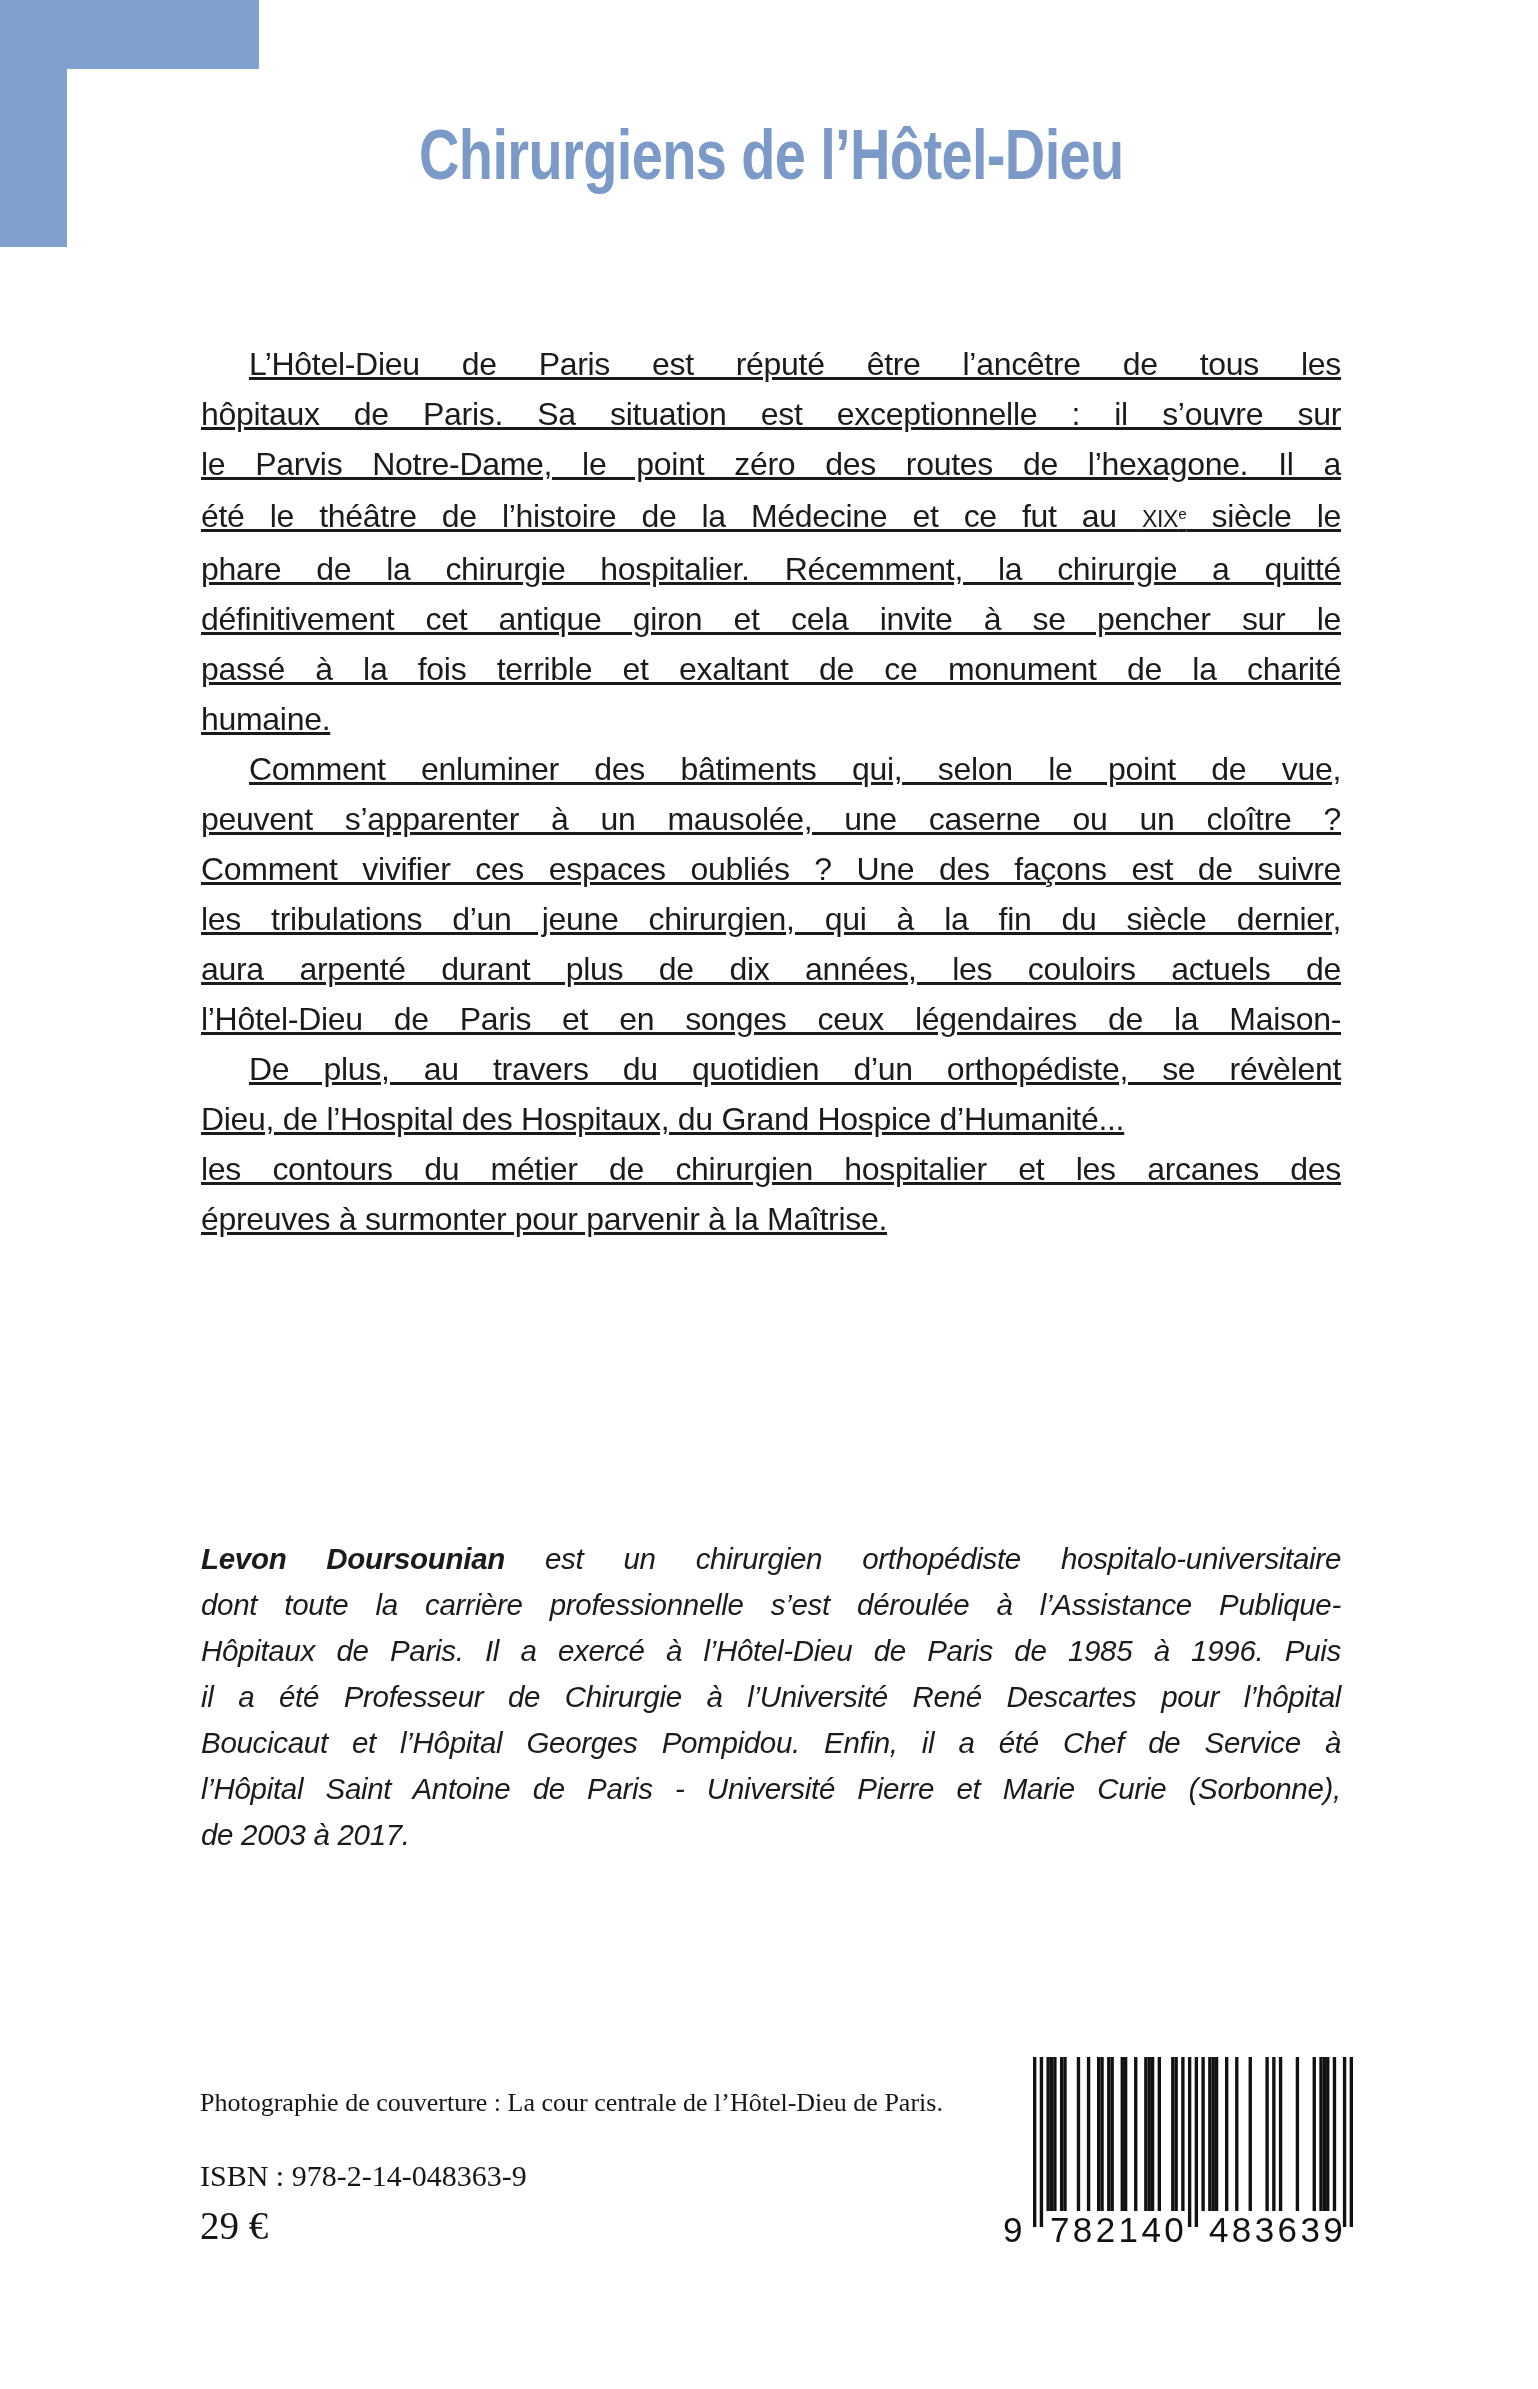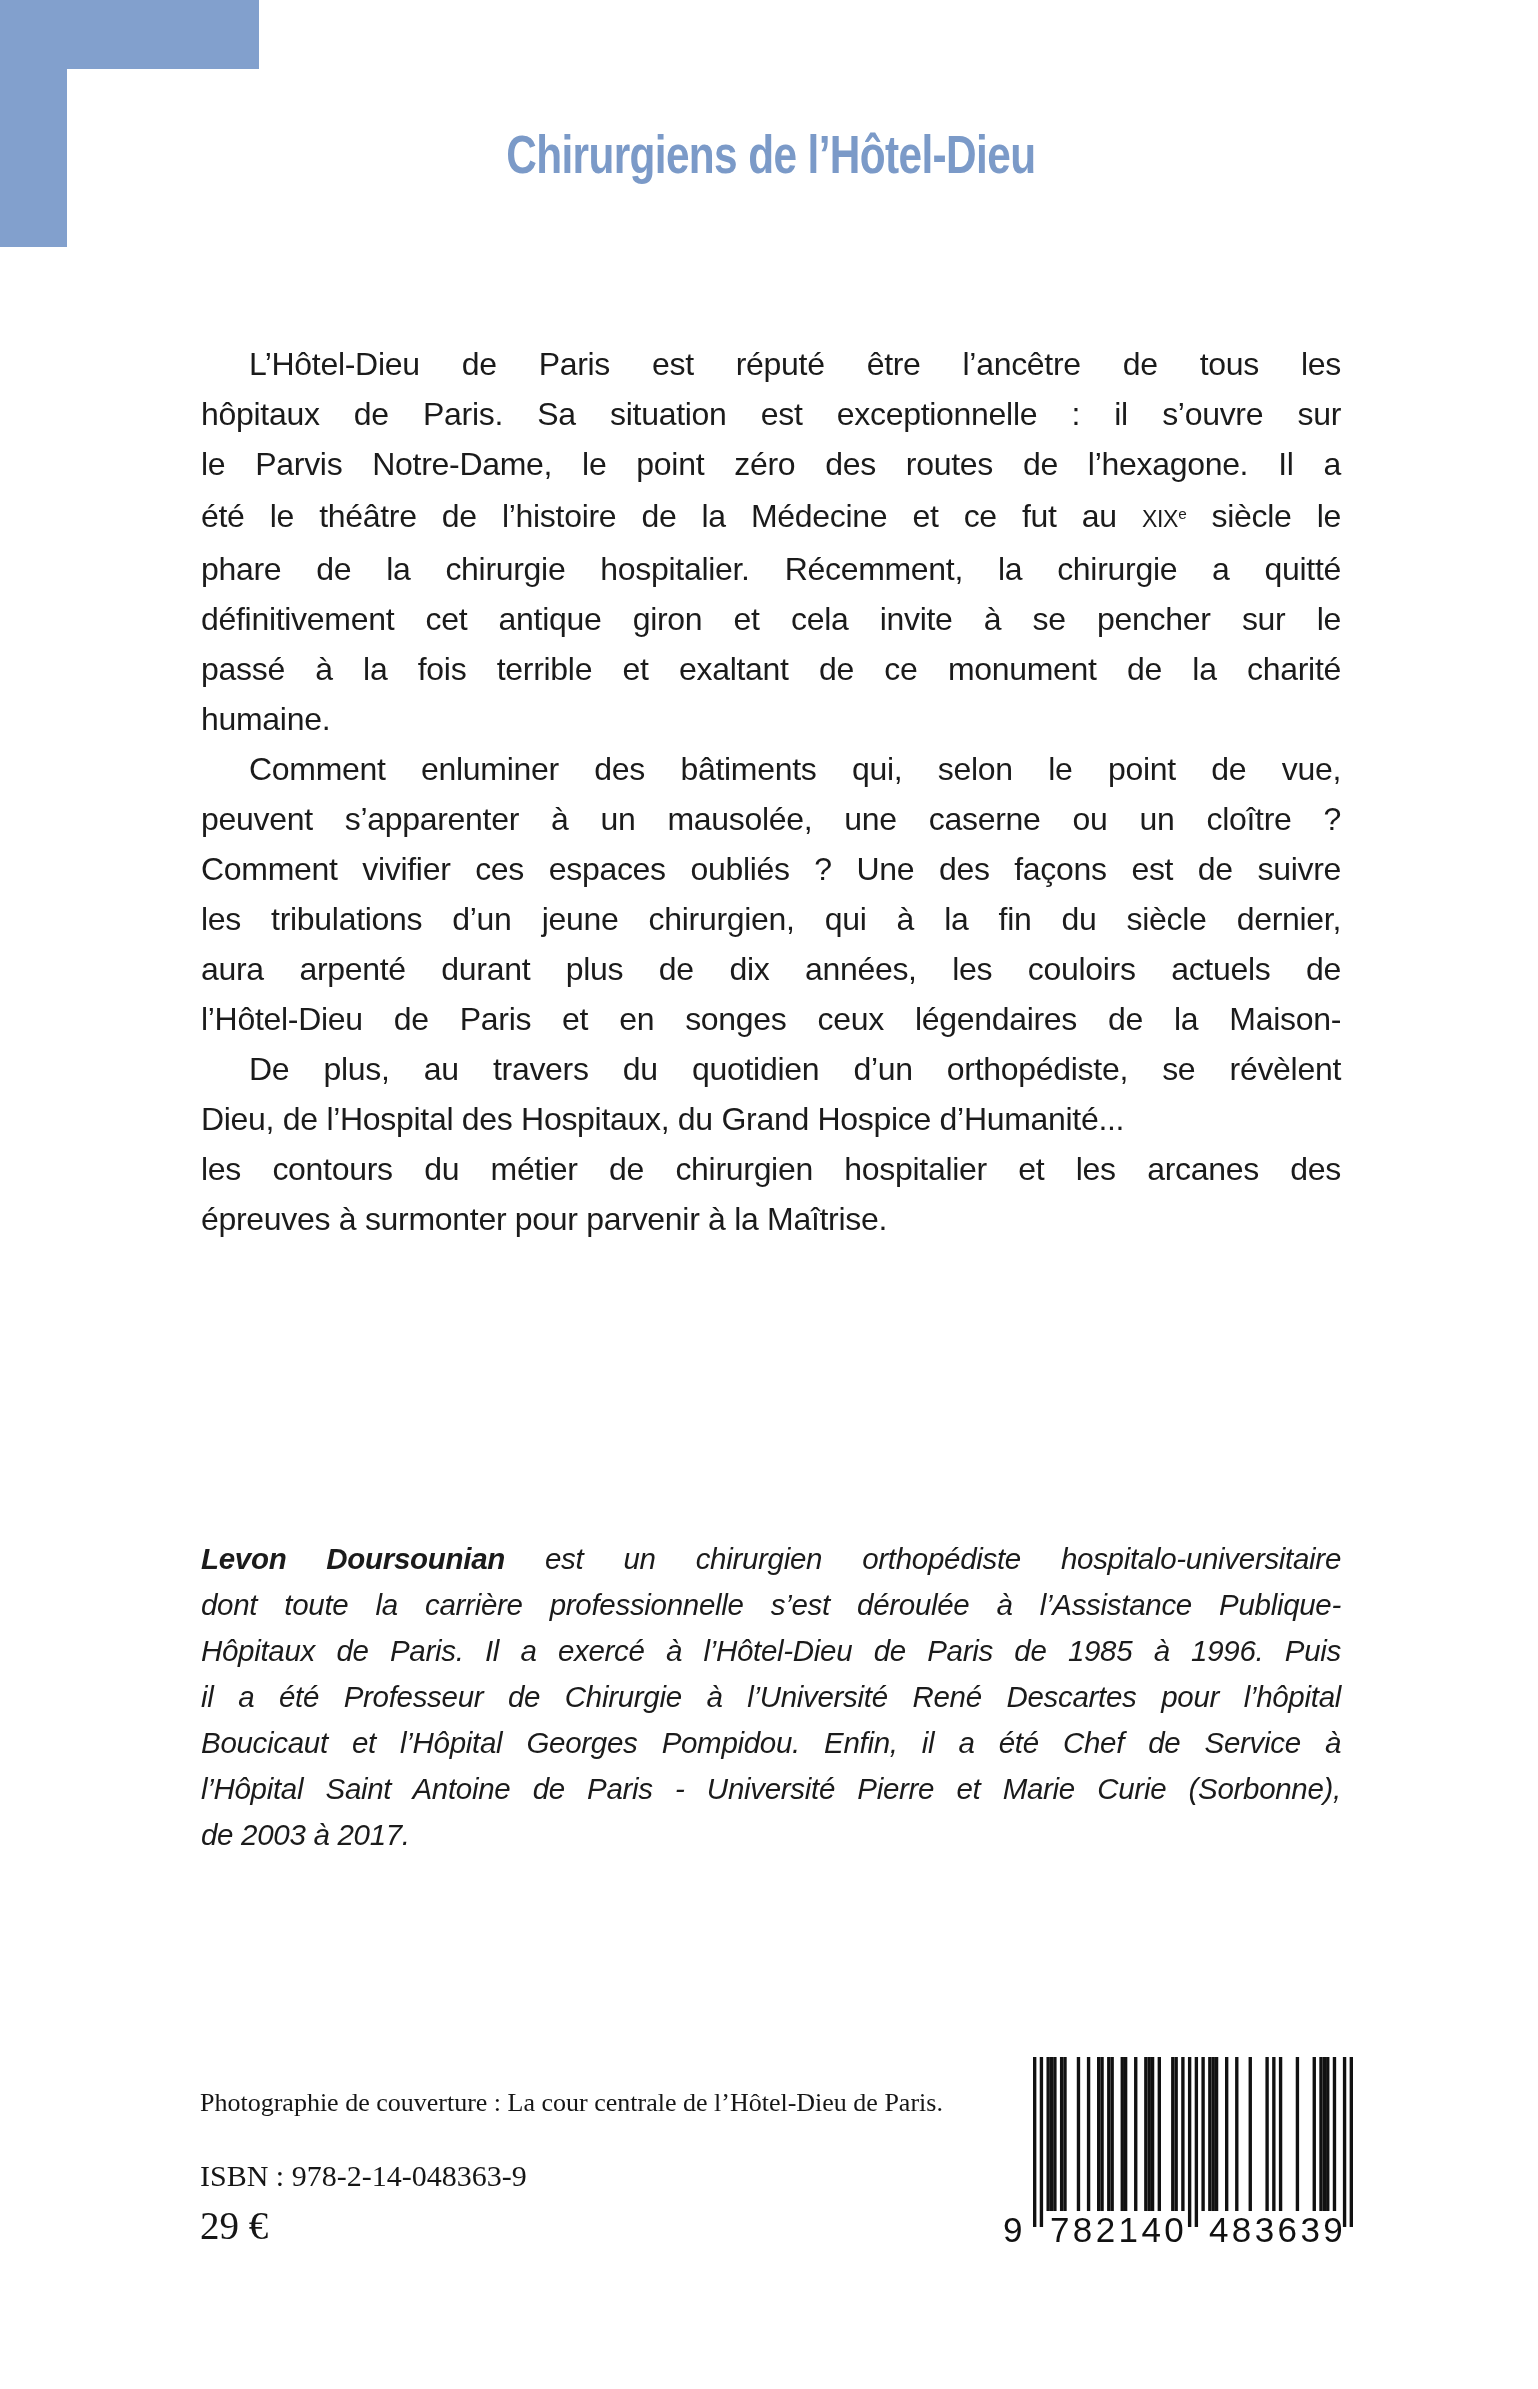--- a/index.html
+++ b/index.html
@@ -8,29 +8,29 @@
     font-family:"Liberation Sans","DejaVu Sans",sans-serif;
     overflow:hidden;
   }
   
   .corner-h{position:absolute;left:0;top:0;width:259px;height:69px;background:#82a0cd;}
   .corner-v{position:absolute;left:0;top:0;width:67px;height:247px;background:#82a0cd;}
 
   
   .title{
     position:absolute;left:201px;top:108px;width:1140px;margin:0;
-    text-align:center;font-size:53px;font-weight:bold;line-height:94px;
+    text-align:center;font-size:70px;font-weight:bold;line-height:94px;
     color:#7b9ac8;white-space:nowrap;text-decoration:underline;
   }
   .title .squeeze{display:inline-block;transform:scaleX(0.8);transform-origin:50% 50%;letter-spacing:-0.8px;}
 
   
   .synopsis{
     position:absolute;left:201px;top:339px;width:1140px;
-    font-size:32px;line-height:50px;color:#1b1b1b;letter-spacing:-0.3px;
+    font-size:32px;line-height:50px;color:#1b1b1b;letter-spacing:-0.3px;text-decoration:underline;
   }
   .synopsis .line{text-align:justify;text-align-last:justify;}
   .synopsis .line.plain{text-align-last:auto;}
   .synopsis .line.indent{text-indent:48px;}
   .sc{font-size:0.72em;}
   .sup{font-size:0.48em;vertical-align:0.55em;}
 
   
   .bio{
     position:absolute;left:201px;top:1536px;width:1140px;

